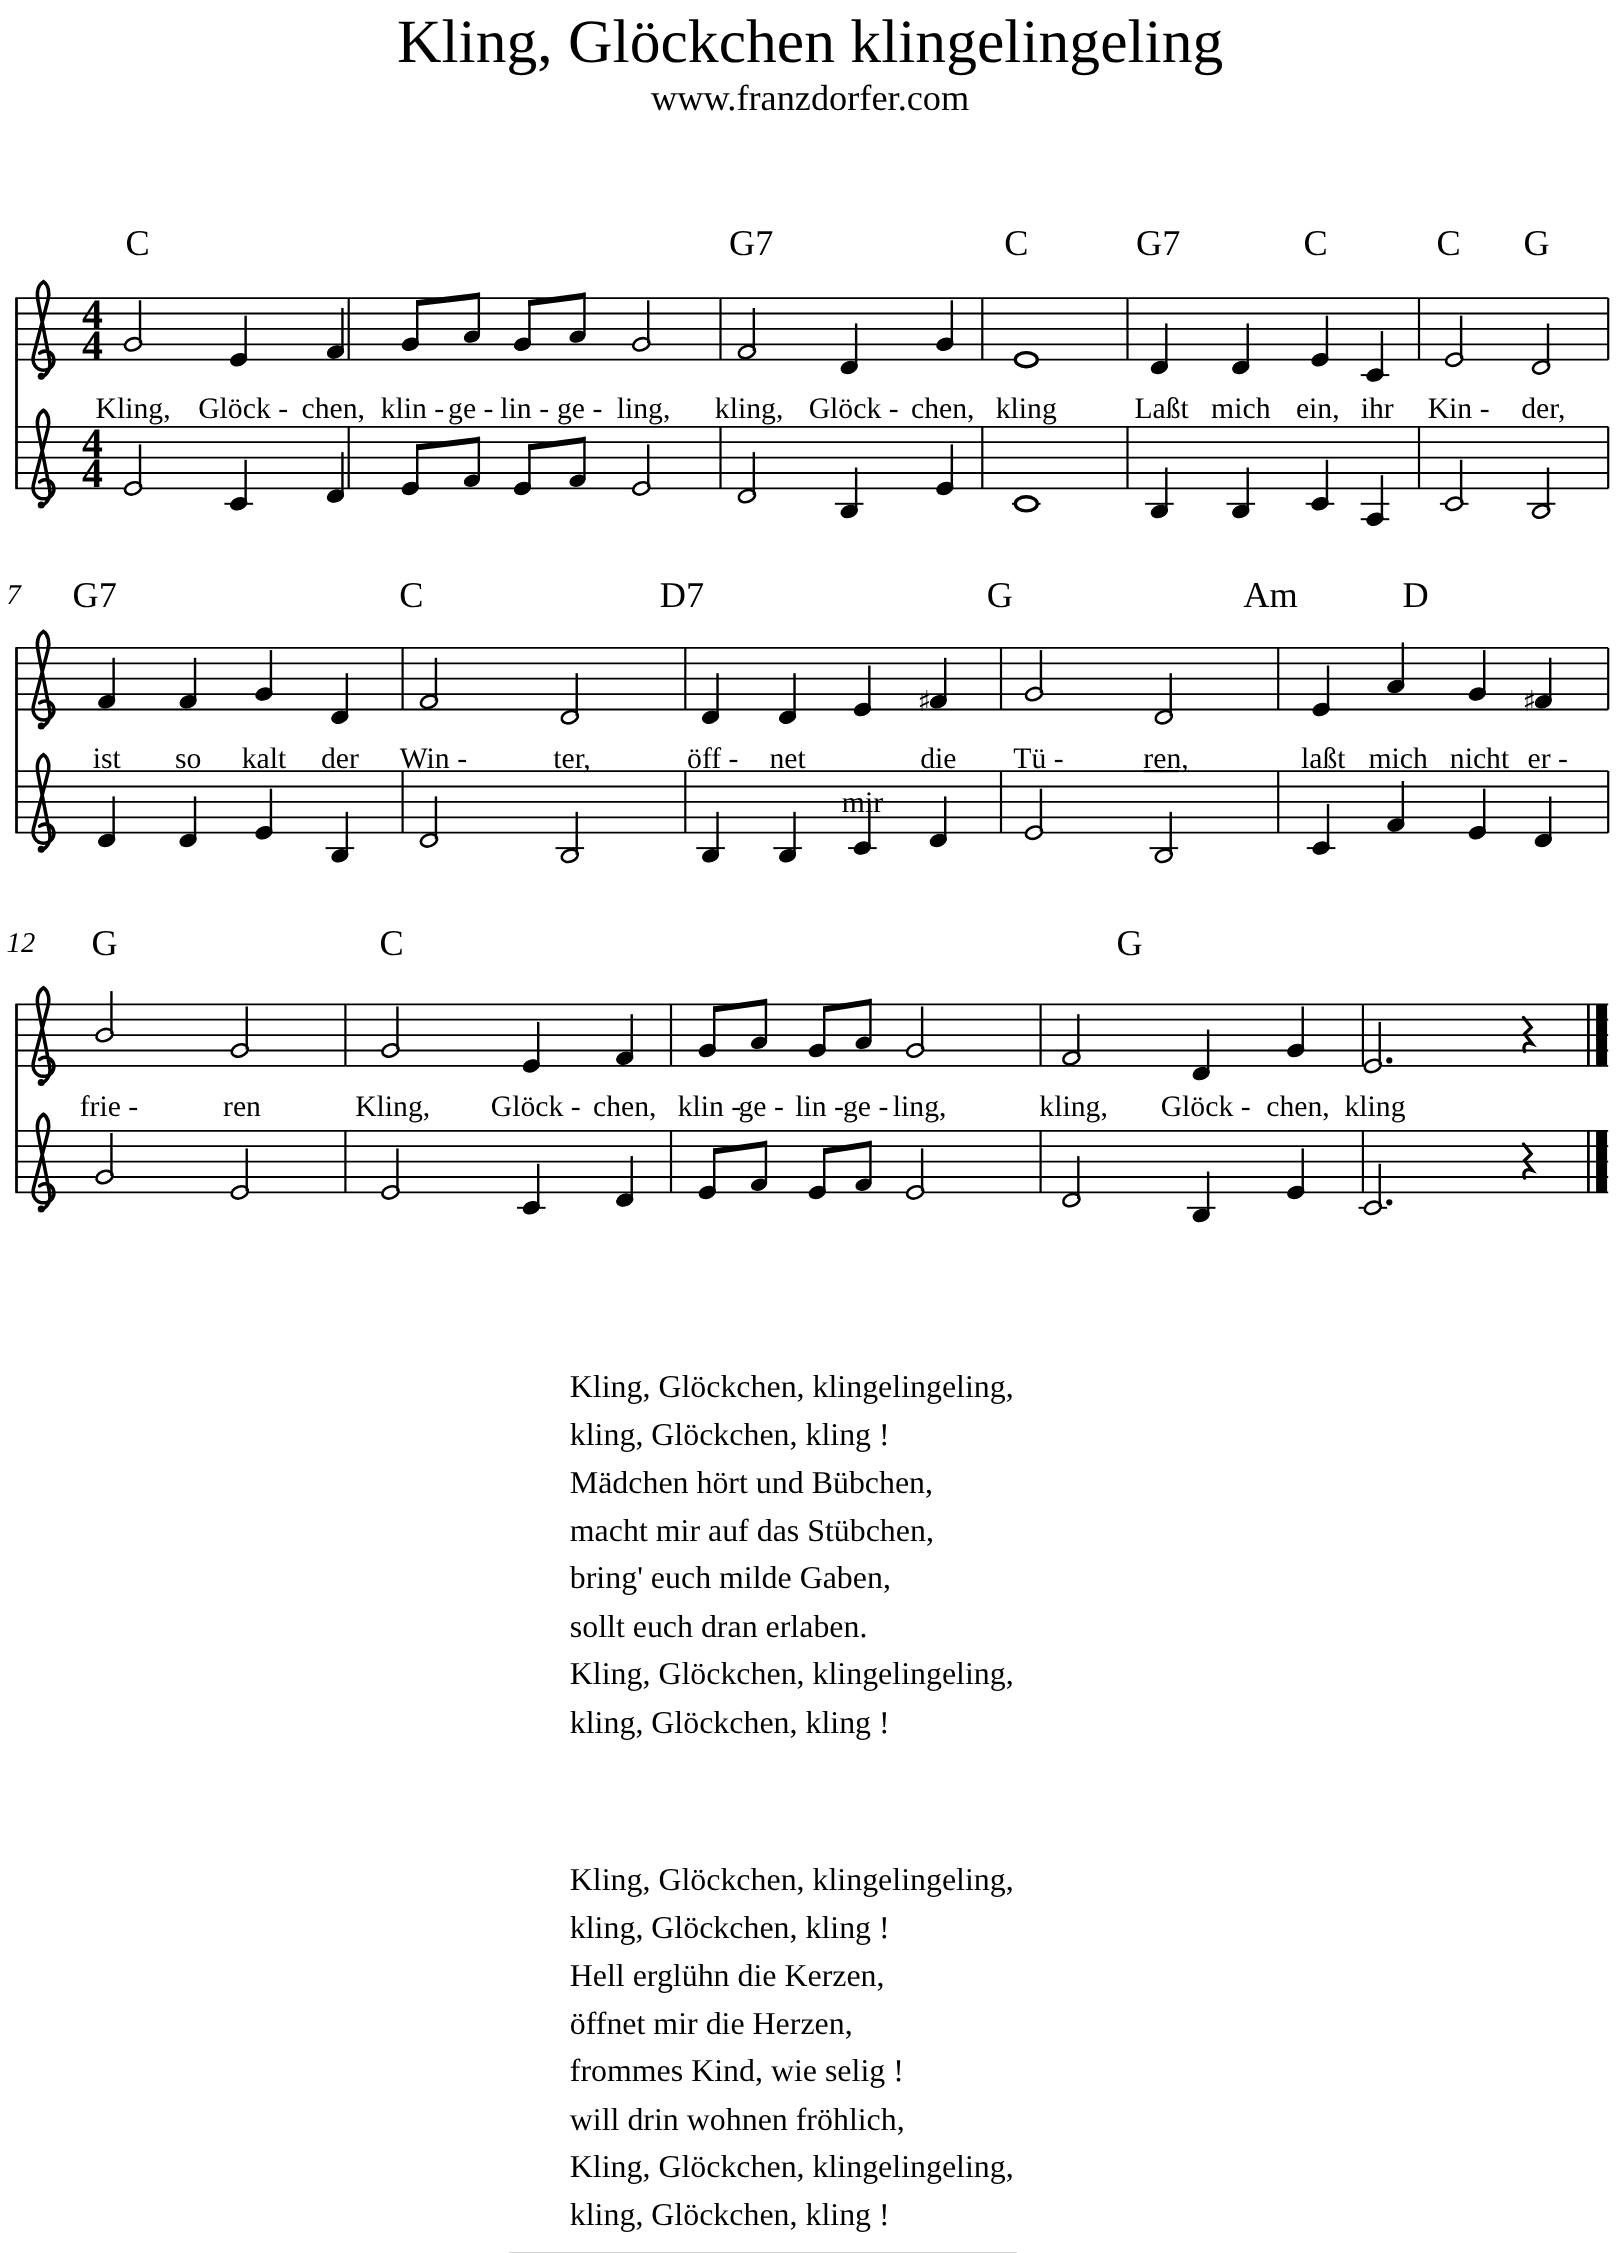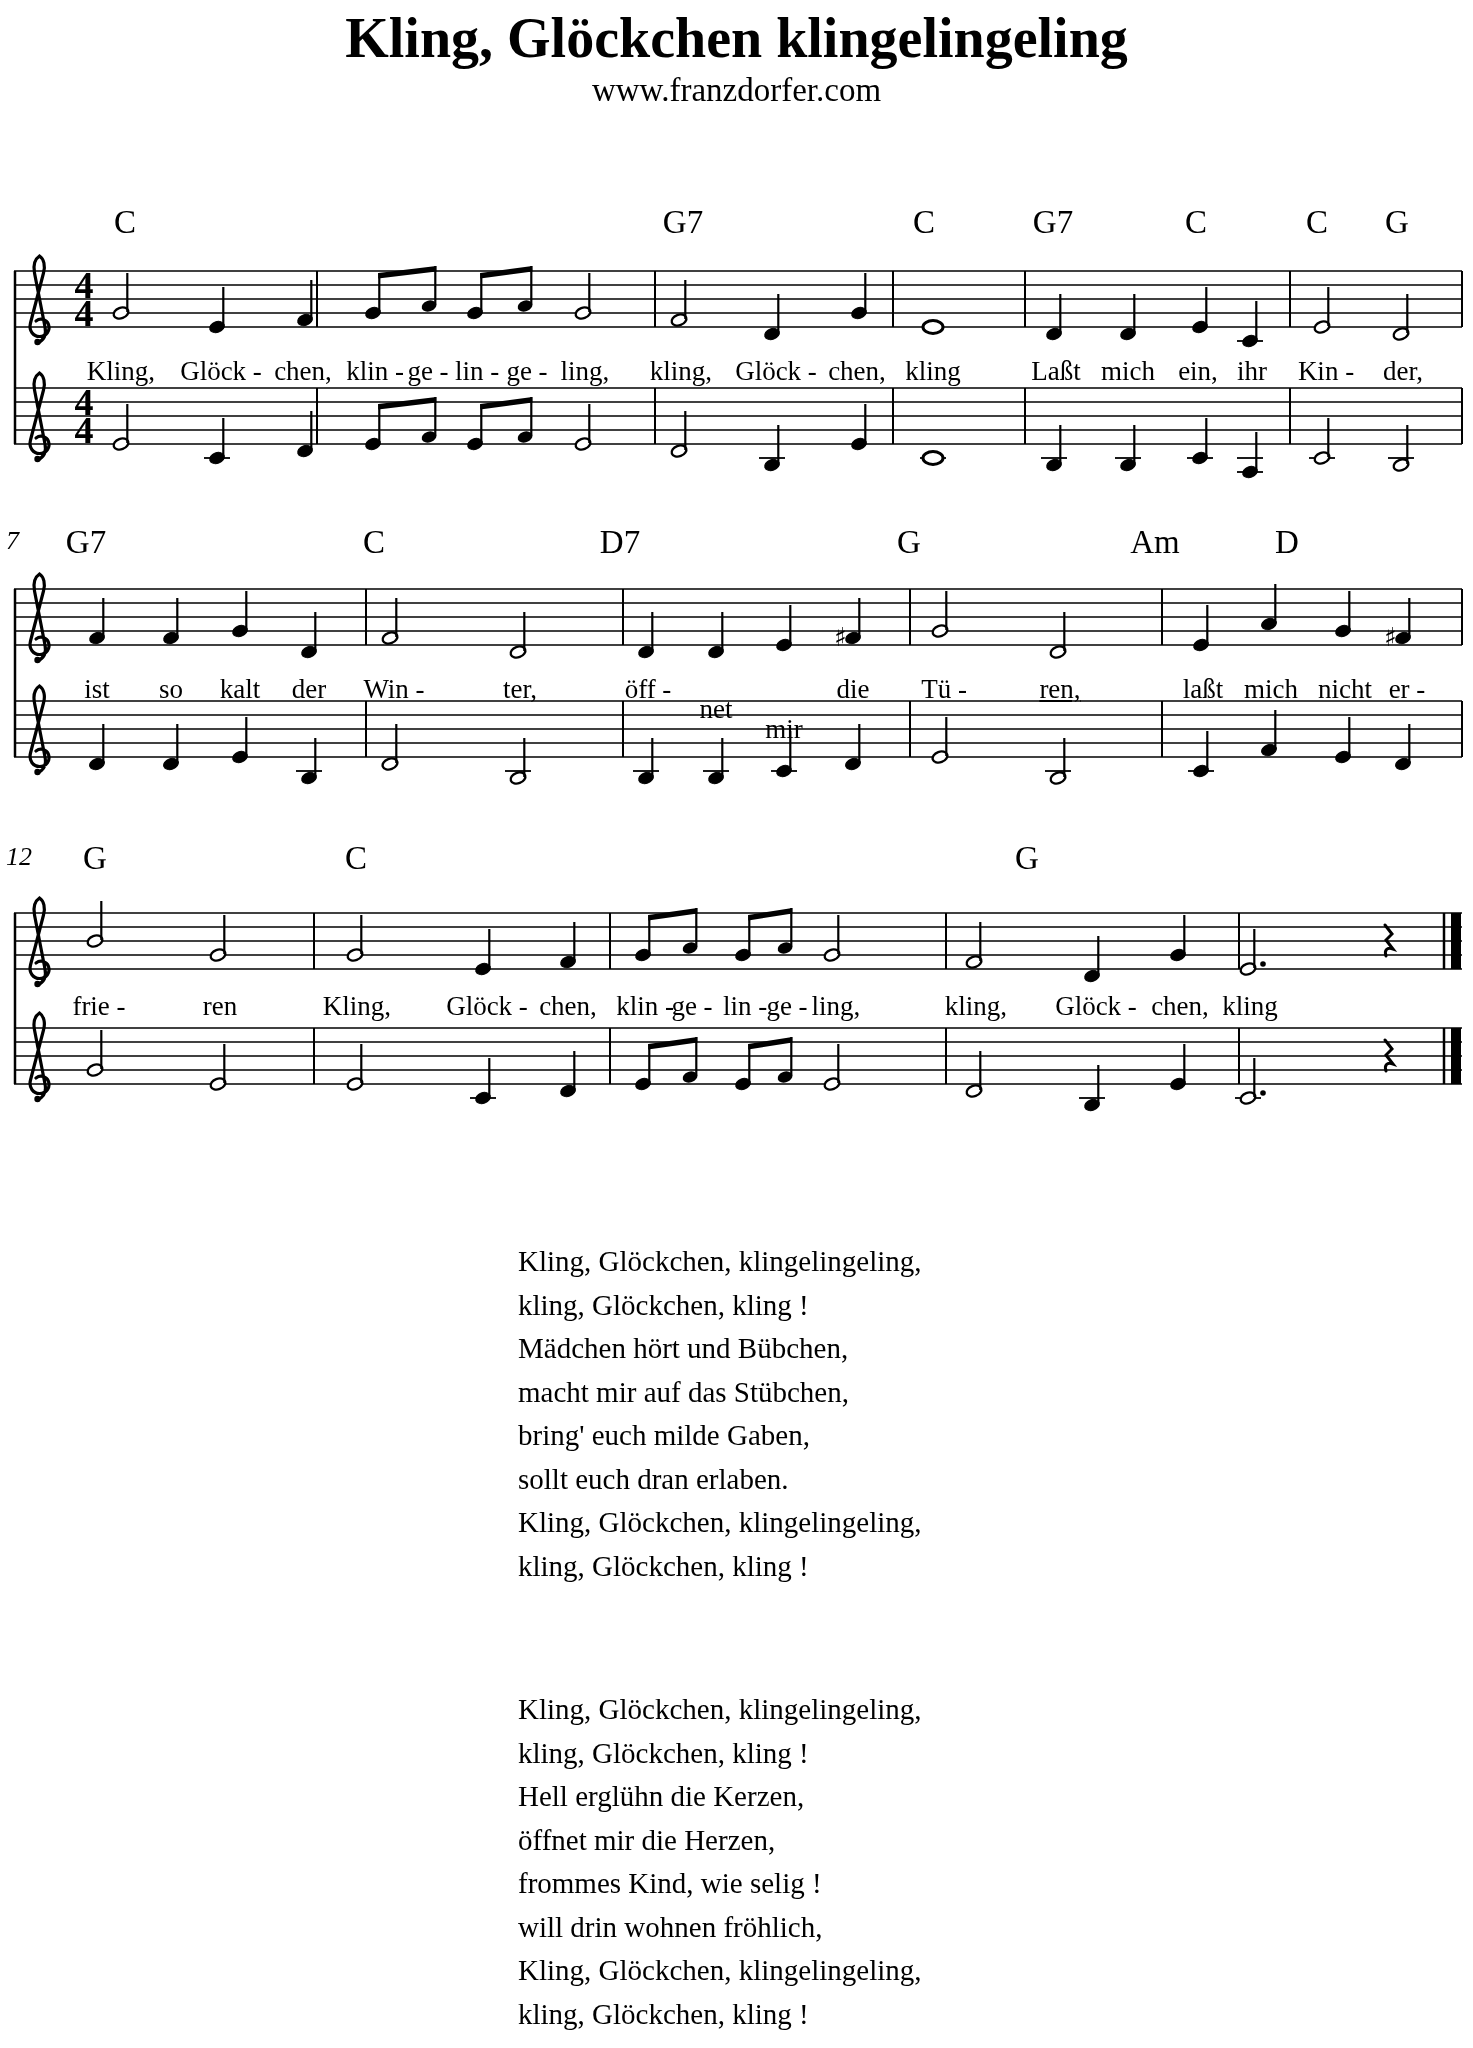--- a/index.html
+++ b/index.html
@@ -1,19 +1,19 @@
 <!DOCTYPE html>
 <html><head>
 <meta charset="utf-8">
 <style>
   html,body{margin:0;padding:0;background:#888;}
   #page{position:relative;width:1473px;height:2048px;background:#ffffff;margin:0 auto;
         font-family:"Liberation Serif", serif;color:#000;overflow:hidden;}
   #title{position:absolute;top:6px;left:0;width:100%;text-align:center;
-         font-size:56px;font-weight:700;letter-spacing:0px;}
+         font-size:56px;font-weight:400;letter-spacing:0px;}
   #subtitle{position:absolute;top:72px;left:0;width:100%;text-align:center;font-size:33px;}
   #score-svg{position:absolute;left:0;top:0;}
   .chord{position:absolute;transform:translateX(-50%);font-size:33px;}
   .mnum{position:absolute;font-size:26px;font-style:italic;}
   .lyr{position:absolute;transform:translateX(-50%);font-size:27px;white-space:nowrap;}
   .verse{position:absolute;font-size:29px;line-height:43.5px;white-space:nowrap;}
 </style>
 </head>
 <body>
 
@@ -365,21 +365,21 @@
       <div class="chord" style="left: 909px; top: 524px;">G</div>
       <div class="chord" style="left: 1155px; top: 524px;">Am</div>
       <div class="chord" style="left: 1287px; top: 524px;">D</div>
       <div class="lyr" style="left: 97px; top: 674px;">ist</div>
       <div class="lyr" style="left: 171px; top: 674px;">so</div>
       <div class="lyr" style="left: 240px; top: 674px;">kalt</div>
       <div class="lyr" style="left: 309px; top: 674px;">der</div>
       <div class="lyr" style="left: 394px; top: 674px;">Win -</div>
       <div class="lyr" style="left: 520px; top: 674px;">ter,</div>
       <div class="lyr" style="left: 648px; top: 674px;">öff -</div>
-      <div class="lyr" style="left: 716px; top: 674px; margin-top: 20px;">net</div>
+      <div class="lyr" style="left: 716px; top: 674px;">net</div>
       <div class="lyr" style="left: 784px; top: 674px; margin-top: 40px;">mir</div>
       <div class="lyr" style="left: 853px; top: 674px;">die</div>
       <div class="lyr" style="left: 944px; top: 674px;">Tü -</div>
       <div class="lyr" style="left: 1060px; top: 674px; text-decoration: underline;">ren,</div>
       <div class="lyr" style="left: 1203px; top: 674px;">laßt</div>
       <div class="lyr" style="left: 1271px; top: 674px;">mich</div>
       <div class="lyr" style="left: 1345px; top: 674px;">nicht</div>
       <div class="lyr" style="left: 1407px; top: 674px;">er -</div>
       <div class="mnum" style="left: 6px; top: 842px;">12</div>
       <div class="chord" style="left: 95px; top: 840px;">G</div>

